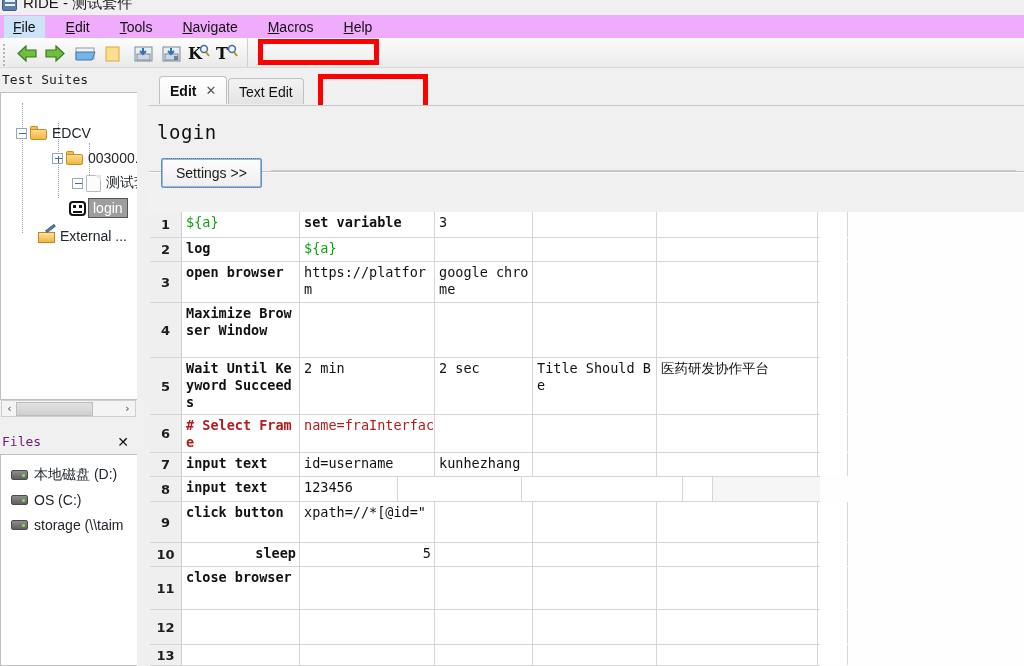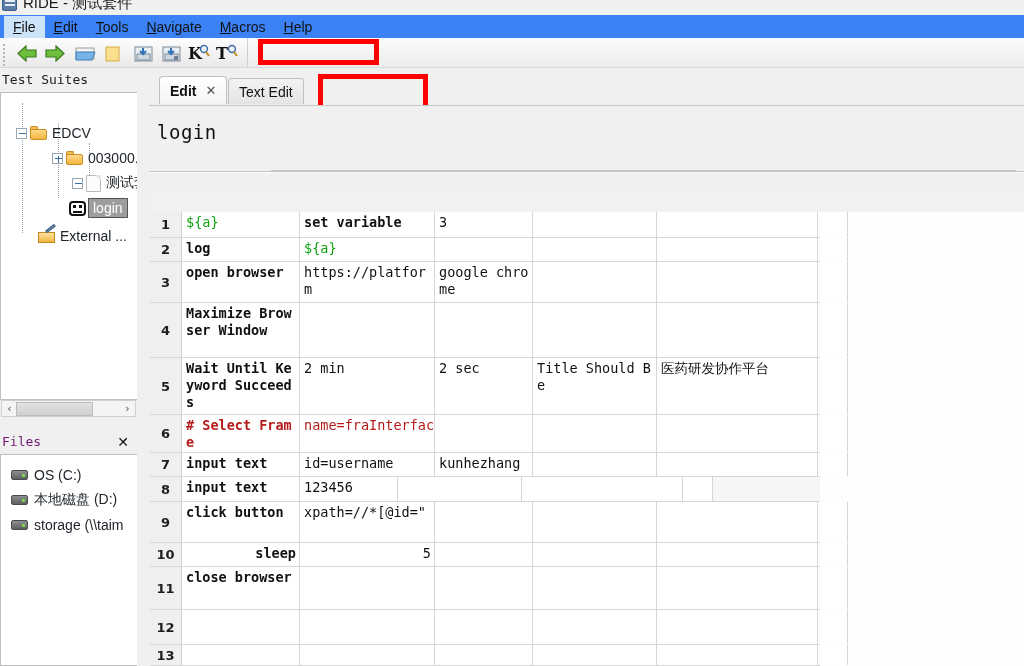--- a/index.html
+++ b/index.html
@@ -30,22 +30,22 @@
   }
   .tb-logo:after {
     content: ""; position: absolute; left: 2px; top: 3px;
     width: 10px; height: 2px; background: #e8eef5;
     box-shadow: 0 4px 0 #e8eef5;
   }
 
   
   .menubar {
     position: absolute; left: 0; top: 15px; width: 1024px; height: 23px;
-    background: #3b82f6; display: flex; align-items: flex-end;
-    padding-left: 4px; gap: 0px;
+    background: #f0abfc; display: flex; align-items: flex-end;
+    padding-left: 4px; gap: 12px;
   }
   .menuitem {
     padding: 2px 9px; font-size: 14px; color: #111;
     line-height: 18px; cursor: default; white-space: nowrap;
   }
   .menuitem.active { background: #cde3f7; }
   .menuitem u { text-decoration: underline; }
 
   
   .toolbar {
@@ -465,25 +465,25 @@
       <span class="sb-arrow">›</span>
     </div>
   </div>
 
   <div class="files-panel">
     <div class="files-head">Files</div>
     <div class="files-close">✕</div>
     <div class="files-body">
       <div class="drive-row">
         <span class="driveico"></span>
-        <span>OS (C:)</span>
+        <span>本地磁盘 (D:)</span>
       </div>
       <div class="drive-row">
         <span class="driveico"></span>
-        <span>本地磁盘 (D:)</span>
+        <span>OS (C:)</span>
       </div>
       <div class="drive-row">
         <span class="driveico"></span>
         <span>storage (\\taim</span>
       </div>
     </div>
   </div>
 
   <div class="vsplit"></div>
 
@@ -494,20 +494,21 @@
     </div>
     <div class="tab inactive" style="left:79px;">
       <span class="tab-label">Text Edit</span>
     </div>
   </div>
   <div class="tab-underline"></div>
 
   <div class="editor">
     <div class="editor-title">login</div>
     <div class="hr-sep"></div>
+    <div class="settings-btn">Settings &gt;&gt;</div>
     <div class="settings-rule"></div>
     <div class="grid-gap"></div>
 
     <div class="grid">
       <div class="grid-right-fill"></div>
 
       <div class="grow" style="top:0px;   height:26px;">
         <div class="gnum">1</div>
         <div class="gcell c1 var">${a}</div>
         <div class="gcell c2" style="font-weight:bold">set variable</div>

